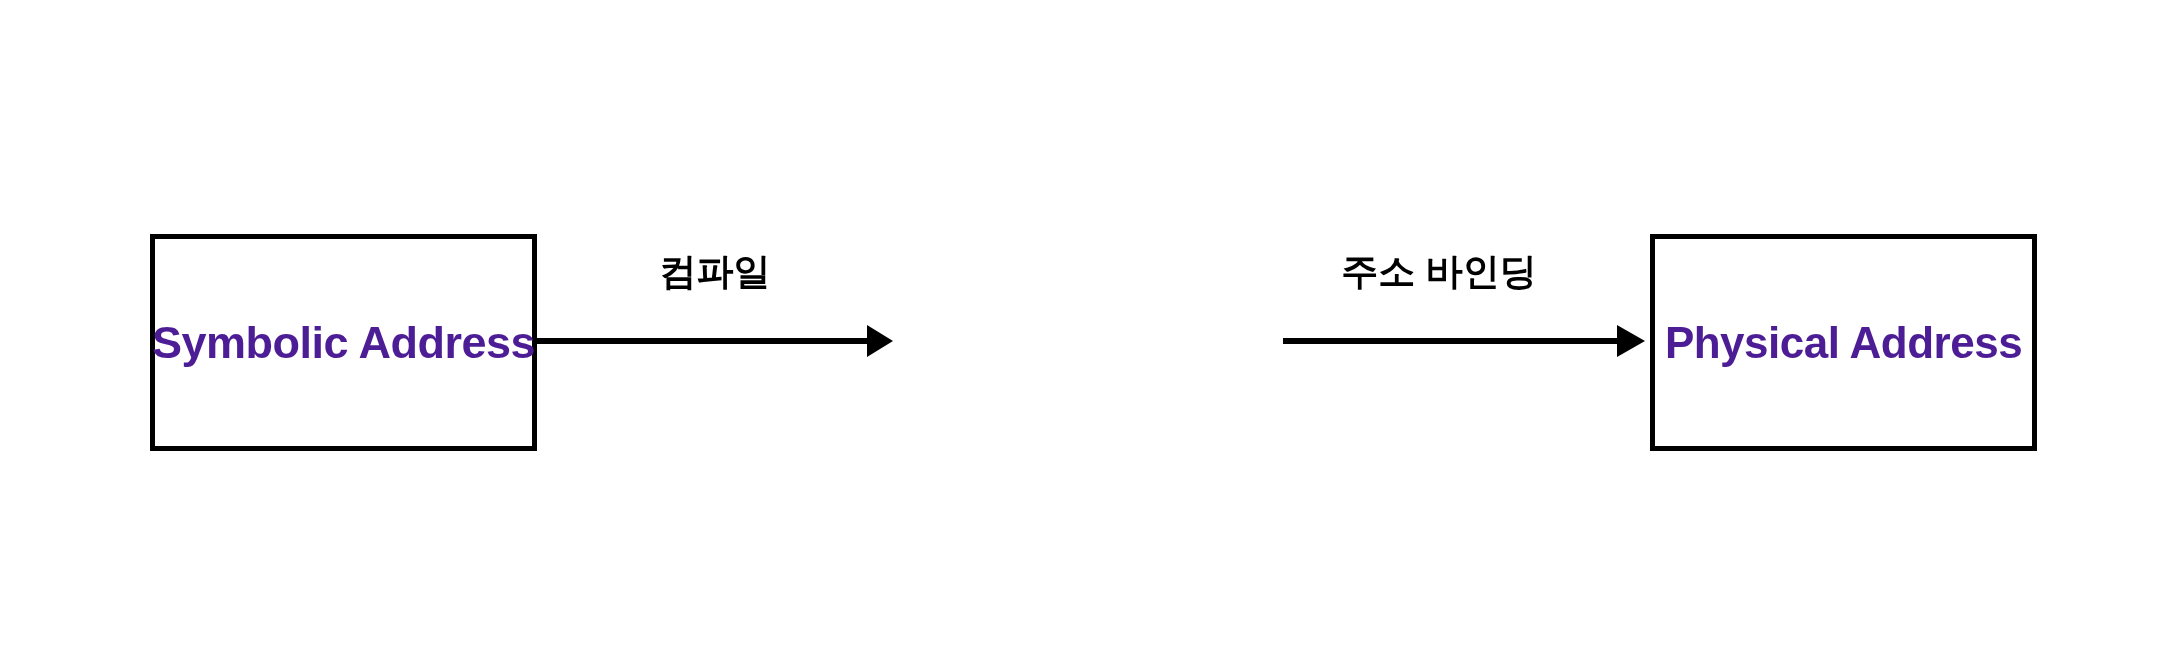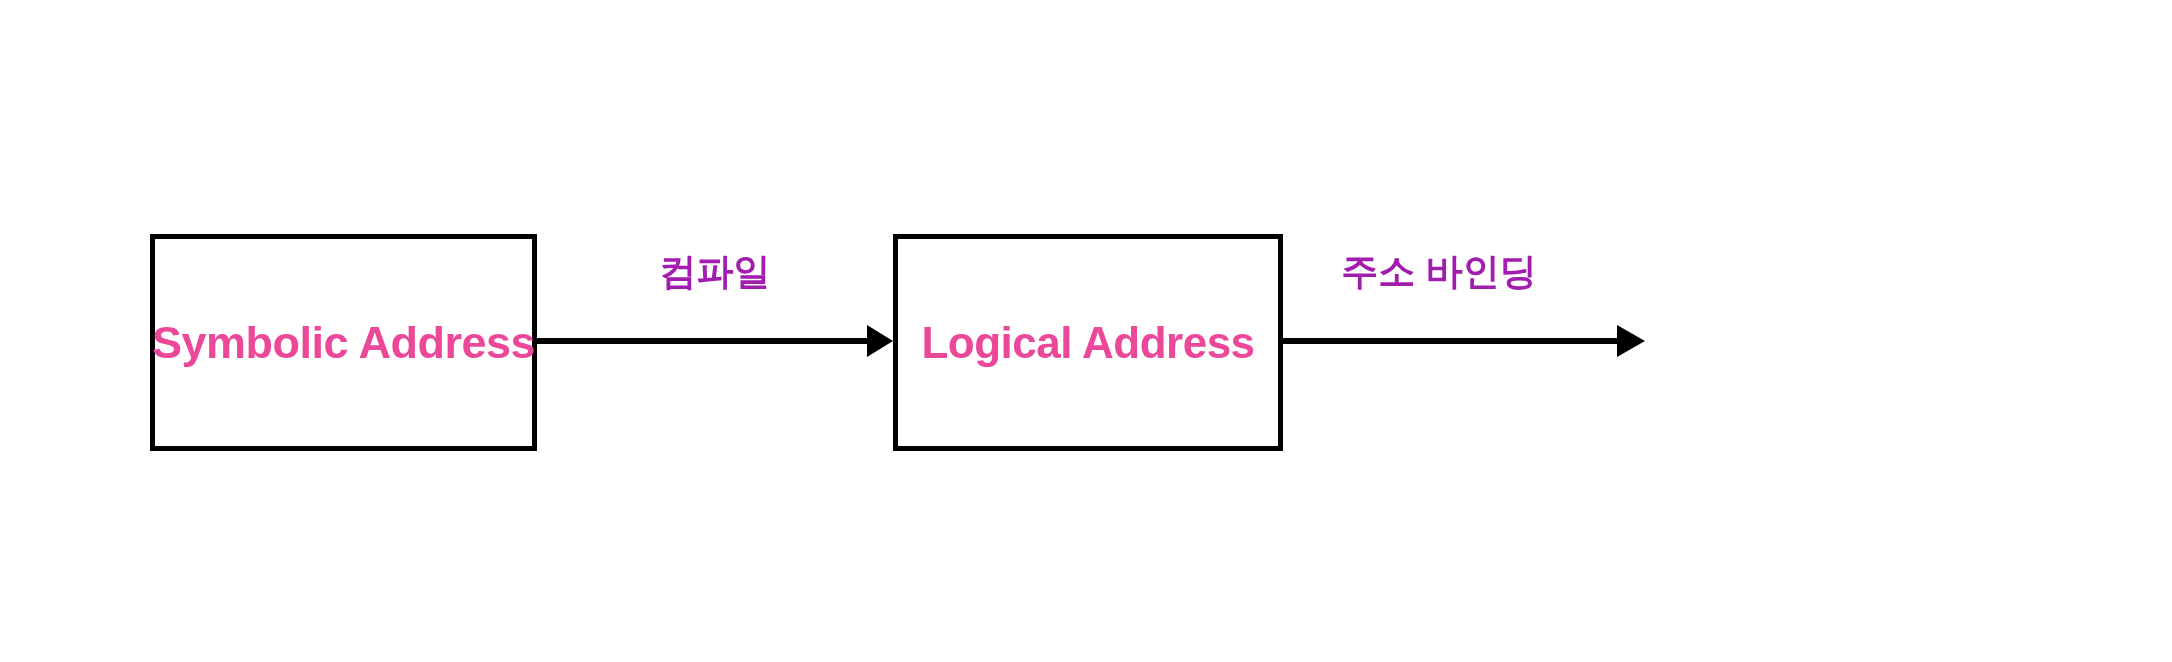--- a/index.html
+++ b/index.html
@@ -20,21 +20,21 @@
   .node-box {
     position: absolute;
     box-sizing: border-box;
     border: 5px solid #000000;
     background: #ffffff;
     display: flex;
     align-items: center;
     justify-content: center;
   }
   .node-label {
-    color: #ec4899;
+    color: #4c1d95;
     font-weight: bold;
     font-size: 44px;
     line-height: 1;
     letter-spacing: -0.5px;
     white-space: nowrap;
   }
 
   #box-symbolic { left: 150px; top: 234px; width: 387px; height: 217px; }
   #box-logical  { left: 893px; top: 234px; width: 390px; height: 217px; }
   #box-physical { left: 1650px; top: 234px; width: 387px; height: 217px; }
@@ -49,21 +49,21 @@
     top: 321px;
   }
   .arrow svg { display: block; overflow: visible; }
 
   #arrow-compile { left: 537px; width: 356px; }
   #arrow-binding { left: 1283px; width: 362px; }
 
   
   .edge-label {
     position: absolute;
-    color: #a21caf;
+    color: #000000;
     font-weight: bold;
     font-size: 37px;
     line-height: 1;
     white-space: nowrap;
     text-align: center;
   }
   #label-compile { left: 537px; top: 253px; width: 356px; }
   #label-binding { left: 1258px; top: 253px; width: 362px; }
 </style>
 </head>
@@ -76,26 +76,26 @@
   </div>
 
   <div class="arrow" id="arrow-compile">
     <svg width="356" height="40" viewBox="0 0 356 40" aria-hidden="true">
       <line x1="0" y1="20" x2="332" y2="20" stroke="#000000" stroke-width="6"></line>
       <polygon points="330,4 330,36 356,20" fill="#000000"></polygon>
     </svg>
   </div>
   <div class="edge-label" id="label-compile">컴파일</div>
 
-  <div class="node-box" id="box-logical">
-    <span class="node-label">Logical Address</span>
-  </div>
 
   <div class="arrow" id="arrow-binding">
     <svg width="362" height="40" viewBox="0 0 362 40" aria-hidden="true">
       <line x1="0" y1="20" x2="336" y2="20" stroke="#000000" stroke-width="6"></line>
       <polygon points="334,4 334,36 362,20" fill="#000000"></polygon>
     </svg>
   </div>
   <div class="edge-label" id="label-binding">주소 바인딩</div>
 
+  <div class="node-box" id="box-physical">
+    <span class="node-label">Physical Address</span>
+  </div>
 
 </div>
 
 </body></html>

